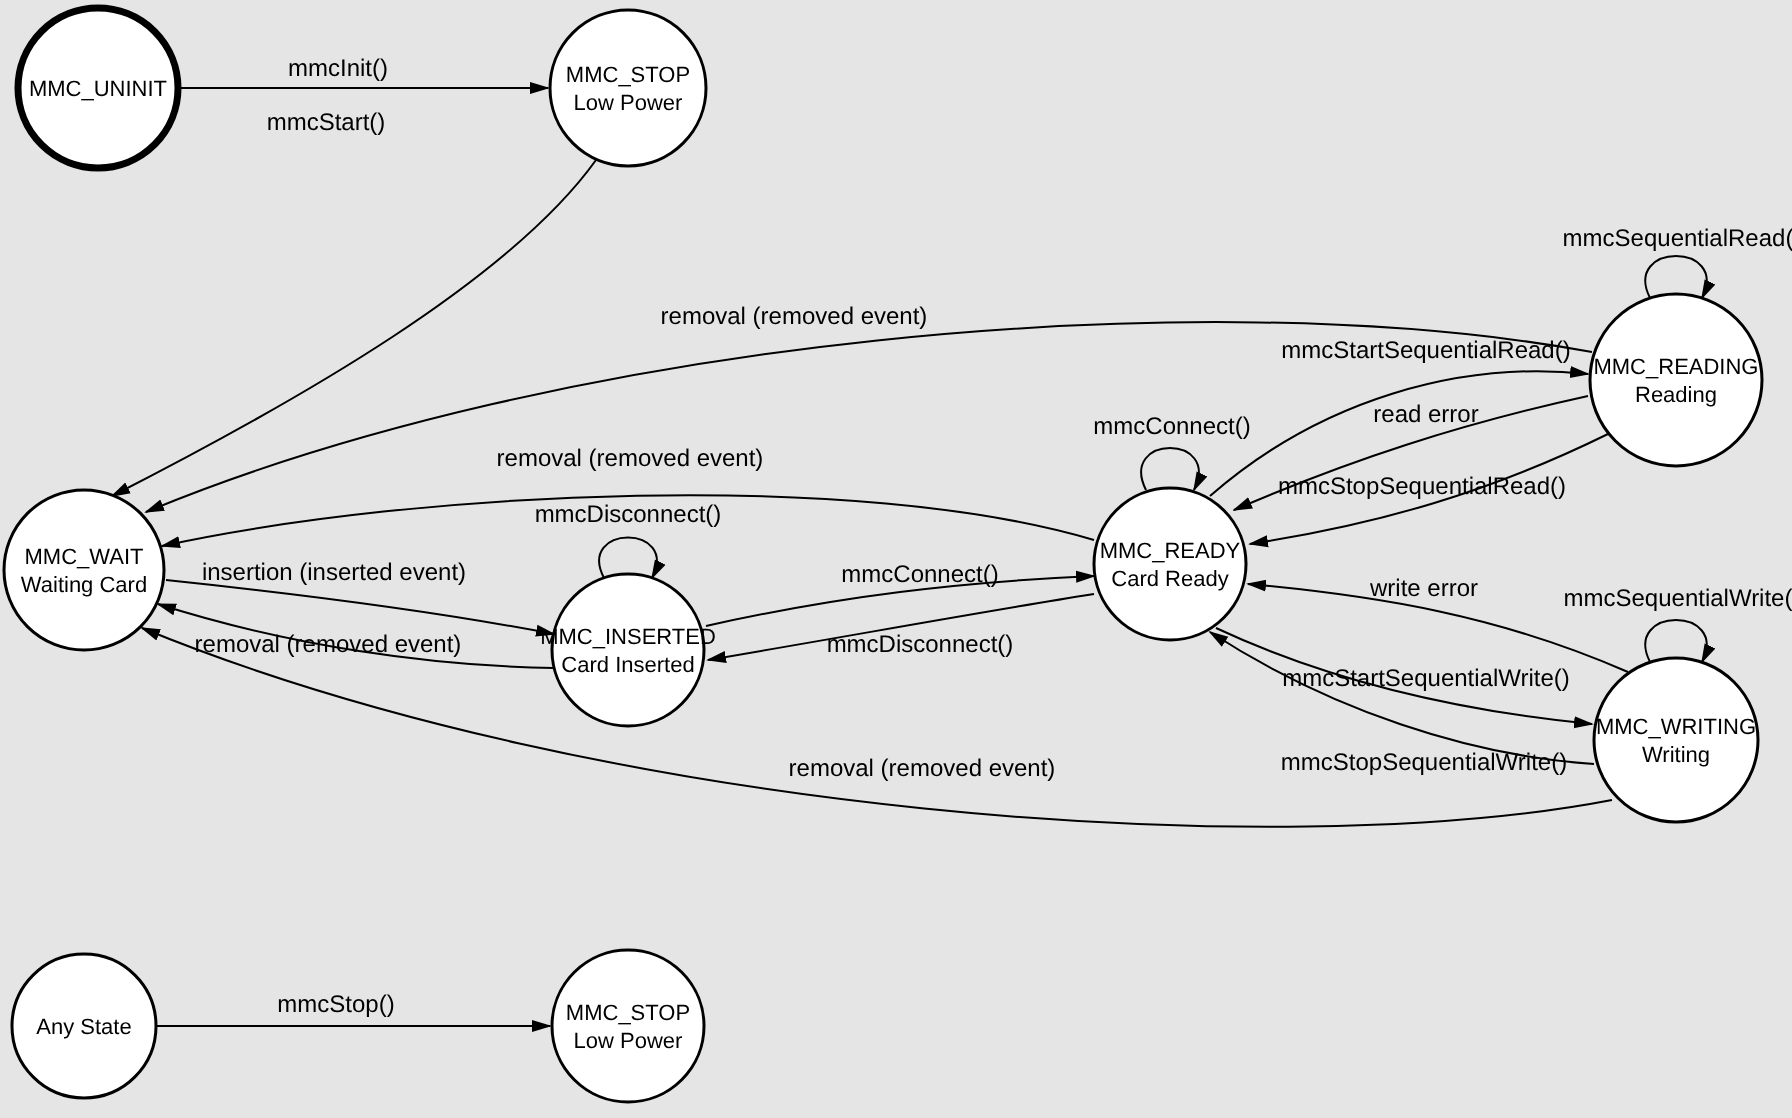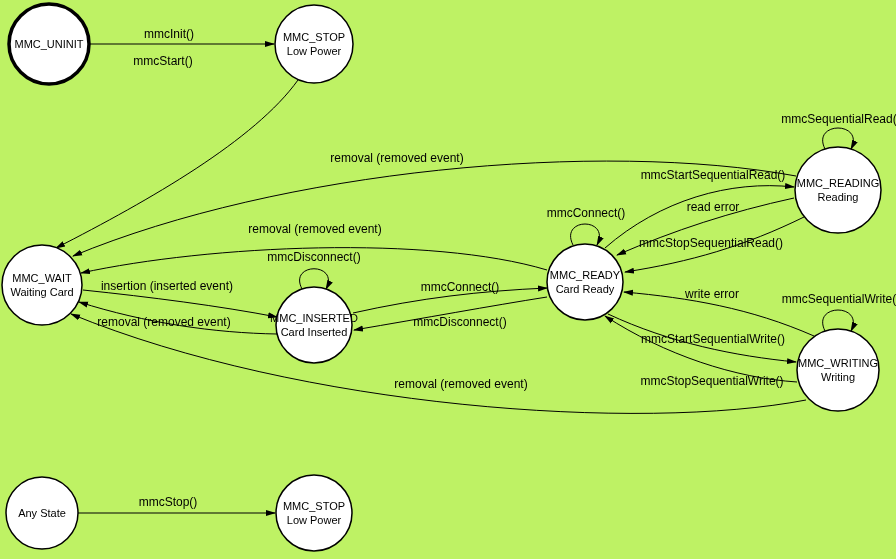--- a/index.html
+++ b/index.html
@@ -5,21 +5,21 @@
   html, body {
     margin: 0;
     padding: 0;
     background: #ffffff;
     font-family: "Liberation Sans", sans-serif;
   }
   .canvas-wrap {
     width: 896px;
     height: 559px;
     position: relative;
-    background: #bef264;
+    background: #e5e5e5;
   }
   svg { display: block; }
   .state-circle {
     fill: #ffffff;
     stroke: #000000;
     stroke-width: 1.5;
   }
   .state-circle.initial {
     stroke-width: 3.5;
   }

